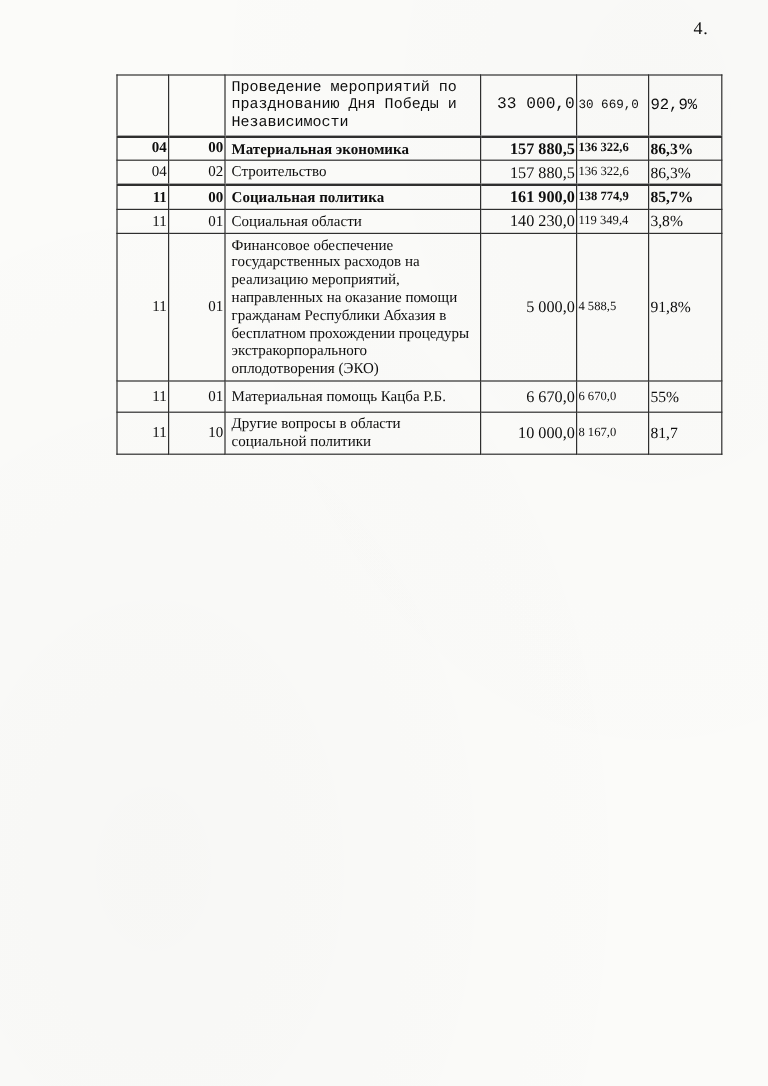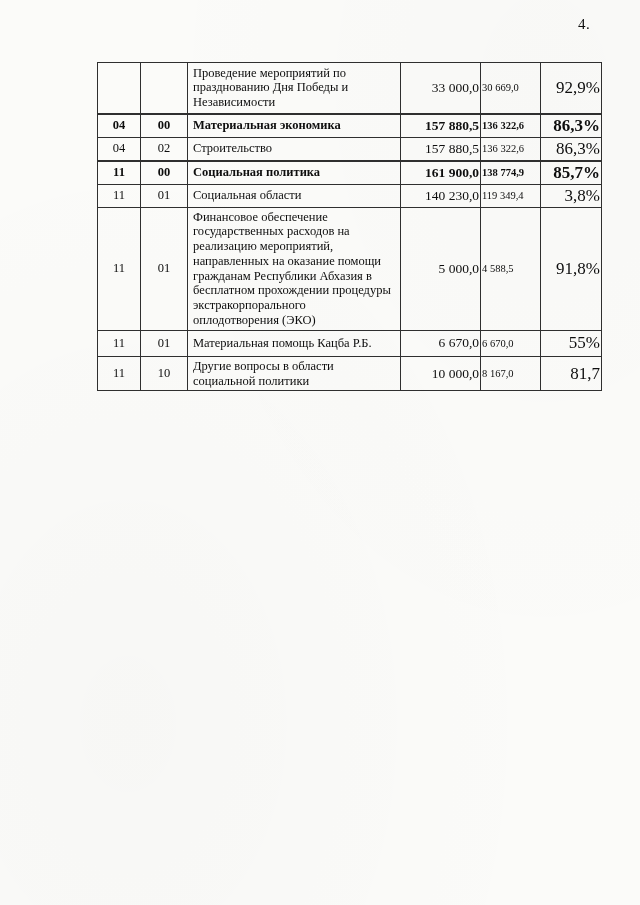--- a/index.html
+++ b/index.html
@@ -46,43 +46,43 @@
     overflow: hidden;
   }
   .budget-table tr.bold td {
     font-weight: bold;
     border-top-width: 2px;
   }
   .budget-table tr.bold + tr td {
     border-top-width: 1.5px;
   }
   td.c-code1, td.c-code2 {
-    text-align: center;
+    text-align: right;
     font-size: 12.5px;
   }
   td.c-name {
     font-size: 12.5px;
     line-height: 14.8px;
     padding: 2px 6px 2px 5px;
     text-align: left;
   }
   td.c-plan {
     text-align: right;
     font-size: 13.5px;
   }
   td.c-fact {
     text-align: left;
     font-size: 10.5px;
   }
   td.c-pct {
-    text-align: right;
-    font-size: 17px;
+    text-align: left;
+    font-size: 13px;
   }
   
-  tbody tr:nth-child(1) { height: 51px; }
+  tbody tr:nth-child(1) { height: 51px; font-family: Liberation Mono, monospace; }
   tbody tr:nth-child(2) { height: 16px; }
   tbody tr:nth-child(3) { height: 16px; }
   tbody tr:nth-child(4) { height: 17px; }
   tbody tr:nth-child(5) { height: 16px; }
   tbody tr:nth-child(6) { height: 118px; }
   tbody tr:nth-child(7) { height: 26px; }
   tbody tr:nth-child(8) { height: 34px; }
 </style>
 </head>
 <body>

